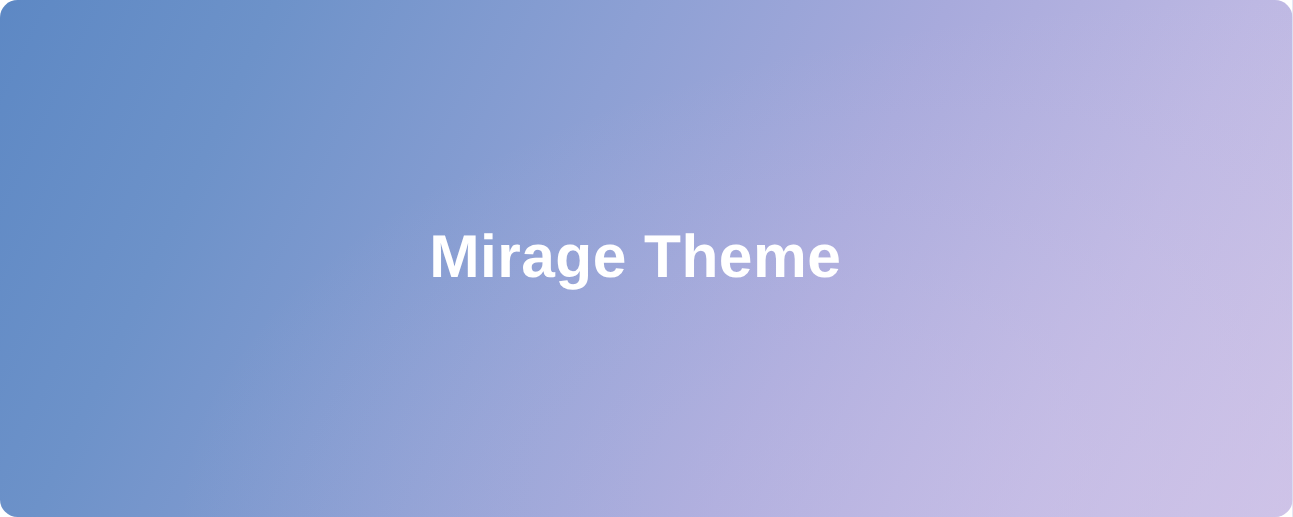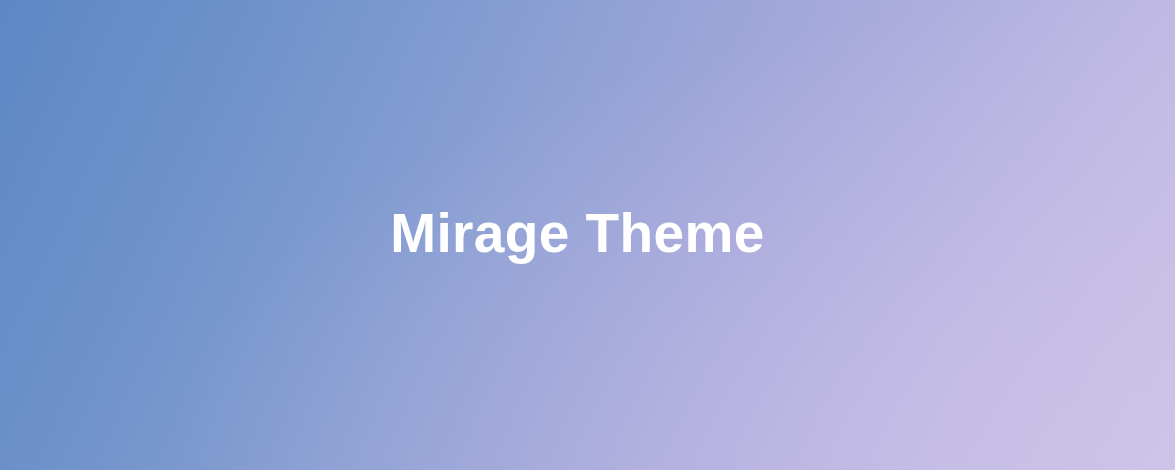--- a/index.html
+++ b/index.html
@@ -29,20 +29,21 @@
     background-color: #8fa0d4;
     background-image: linear-gradient(
         115deg,
         #5d88c4 0%,
         #6d92c9 18%,
         #8da0d4 42%,
         #a8aadc 62%,
         #bdb8e3 82%,
         #cbc2e6 100%);
     overflow: hidden;
+    border-radius: 16px;
   }
 
   
   .hero-wash {
     position: absolute;
     inset: 0;
     pointer-events: none;
     background-image:
       radial-gradient(120% 140% at 100% 100%,
         rgba(209, 196, 233, 0.55) 0%,

